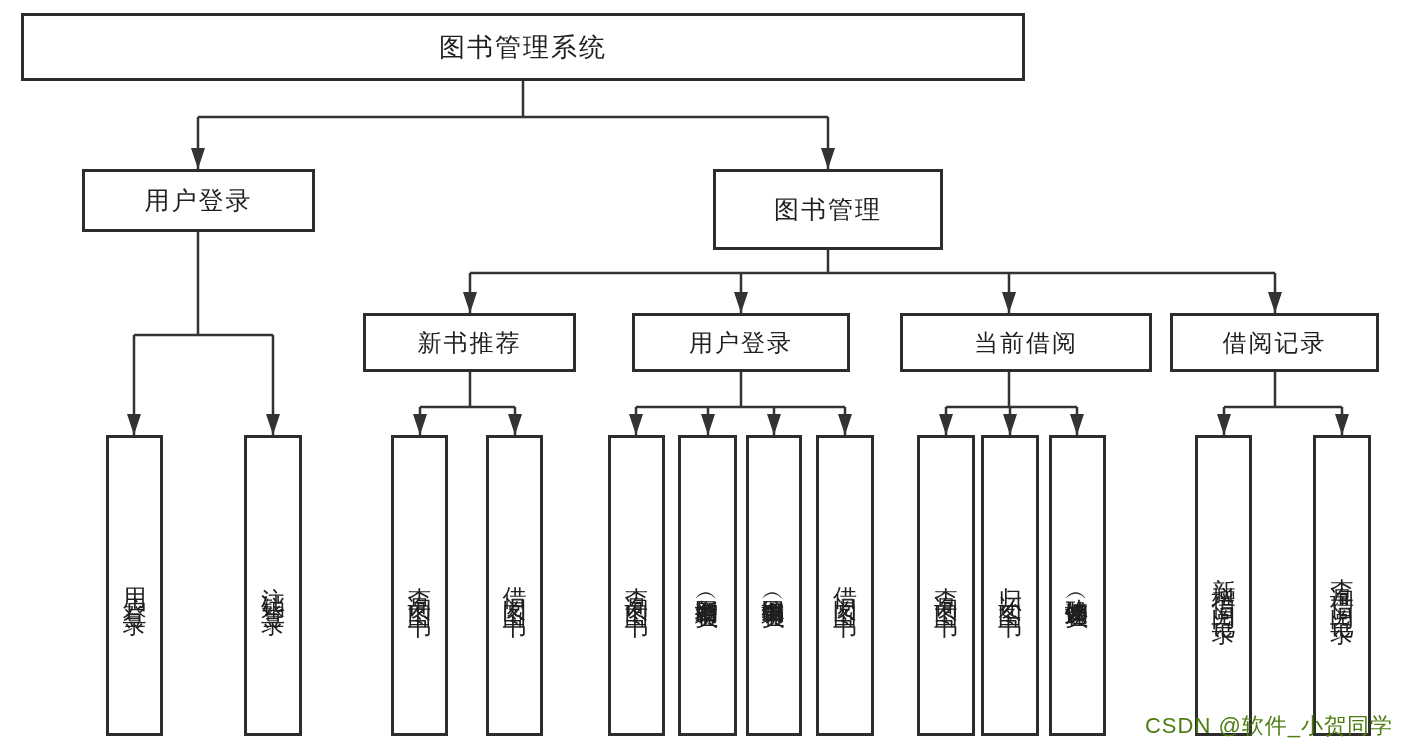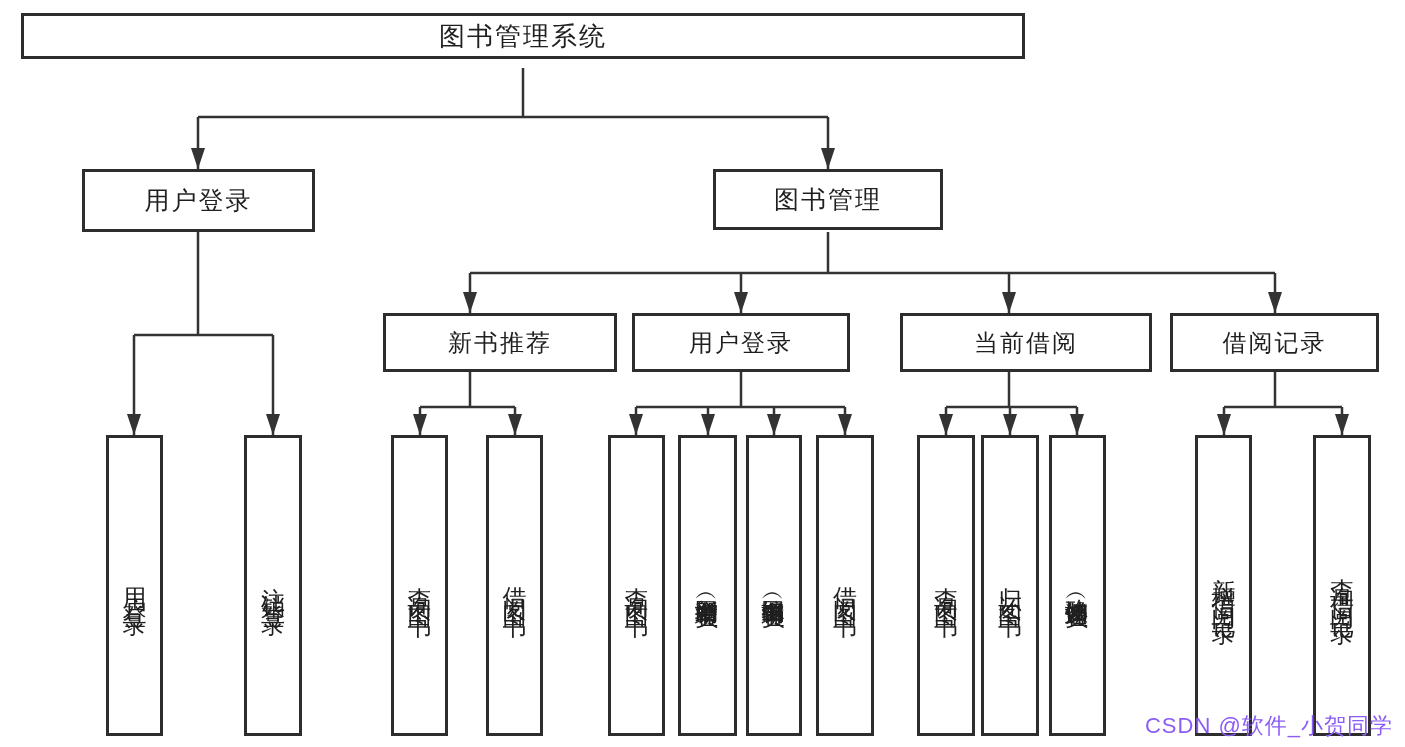--- a/index.html
+++ b/index.html
@@ -42,21 +42,21 @@
   }
   .leaf.long .vlabel{
     font-size:23px;
     letter-spacing:1px;
   }
   .watermark{
     position:absolute;
     right:12px;
     bottom:6px;
     font-size:22px;
-    color:#8b5cf6;
+    color:#4d7c0f;
     letter-spacing:1px;
     z-index:5;
     white-space:nowrap;
   }
 </style>
 </head>
 <body>
 
 <div class="stage">
 
@@ -88,32 +88,32 @@
       M767 414 L781 414 L774 435 Z
       M838 414 L852 414 L845 435 Z
       M939 414 L953 414 L946 435 Z
       M1003 414 L1017 414 L1010 435 Z
       M1070 414 L1084 414 L1077 435 Z
       M1217 414 L1231 414 L1224 435 Z
       M1335 414 L1349 414 L1342 435 Z
     "></path>
   </svg>
 
-  <div class="box root" style="left:21px;top:13px;width:1004px;height:46px">
+  <div class="box root" style="left:21px;top:13px;width:1004px;height:68px">
     <span class="hlabel">图书管理系统</span>
   </div>
 
   <div class="box lvl2" style="left:82px;top:169px;width:233px;height:63px">
     <span class="hlabel">用户登录</span>
   </div>
-  <div class="box lvl2" style="left:713px;top:169px;width:230px;height:61px">
+  <div class="box lvl2" style="left:713px;top:169px;width:230px;height:81px">
     <span class="hlabel">图书管理</span>
   </div>
 
-  <div class="box lvl3" style="left:383px;top:313px;width:234px;height:59px">
+  <div class="box lvl3" style="left:363px;top:313px;width:213px;height:59px">
     <span class="hlabel">新书推荐</span>
   </div>
   <div class="box lvl3" style="left:632px;top:313px;width:218px;height:59px">
     <span class="hlabel">用户登录</span>
   </div>
   <div class="box lvl3" style="left:900px;top:313px;width:252px;height:59px">
     <span class="hlabel">当前借阅</span>
   </div>
   <div class="box lvl3" style="left:1170px;top:313px;width:209px;height:59px">
     <span class="hlabel">借阅记录</span>

